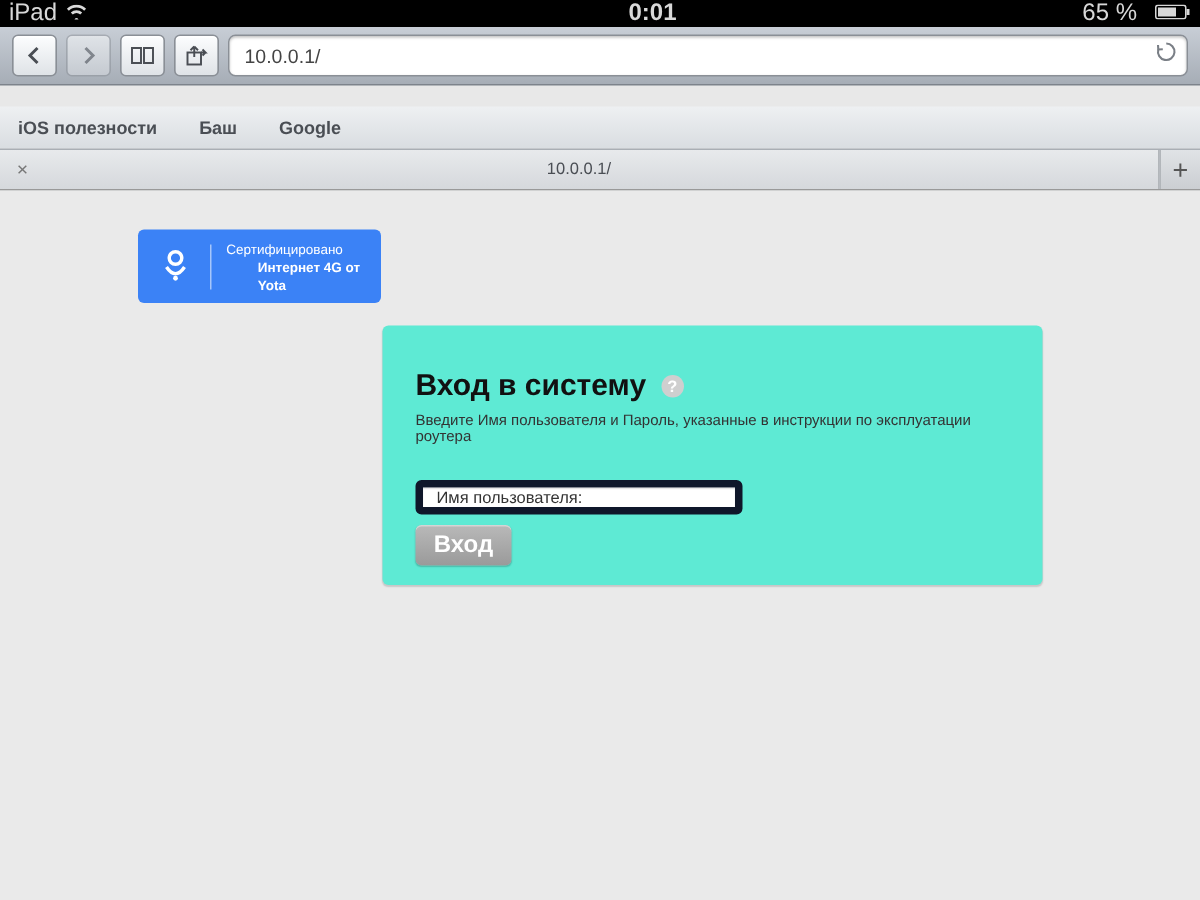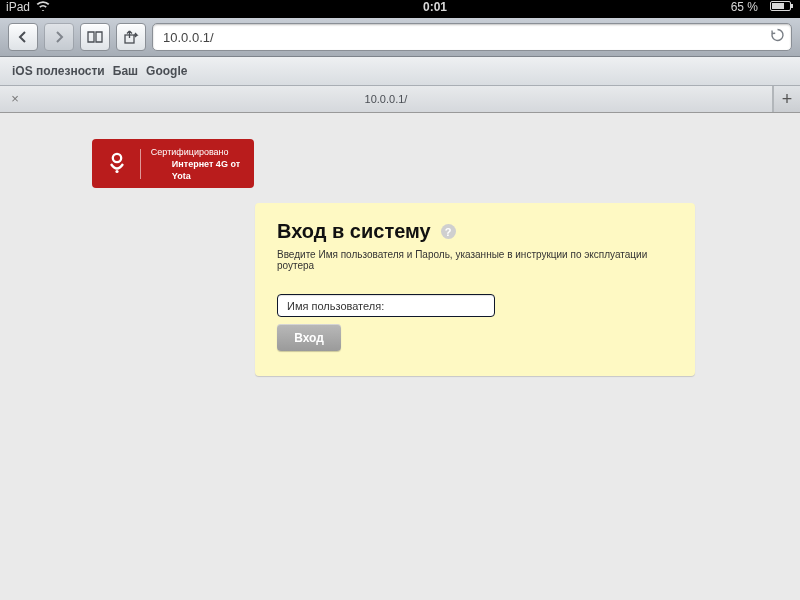--- a/index.html
+++ b/index.html
@@ -1,20 +1,20 @@
 <!DOCTYPE html>
 <html><head>
 <meta charset="utf-8">
 <style>
   * { box-sizing: border-box; margin: 0; padding: 0; }
   html, body { width: 800px; height: 600px; font-family: -apple-system, Helvetica, Arial, sans-serif; overflow: hidden; }
   body { background: #e8e8e8; }
 
   
-  .status-bar { background: #000; color: #d8d8d8; height: 18px; font-size: 12px; display: flex; align-items: flex-start; padding: 0 6px; position: relative; }
+  .status-bar { background: #000; color: #d8d8d8; height: 18px; font-size: 16px; display: flex; align-items: flex-start; padding: 0 6px; position: relative; }
   .status-bar .device { font-weight: 500; margin-right: 6px; }
   .status-bar .wifi { display:inline-block; }
   .status-bar .clock { position:absolute; left:50%; transform:translateX(-50%); font-weight:600;margin-left:35px; }
   .status-bar .right { margin-left:auto; display:flex; align-items:center; gap:12px; }
   .batt { display:inline-block; }
 
   
   .browser-toolbar { height: 39px; display:flex; align-items:center; gap:6px; padding: 0 8px;
     background: linear-gradient(#c8ced6, #a6adb6); border-bottom:1px solid #7d838b; }
   .tb-btn { width:30px; height:28px; display:flex; align-items:center; justify-content:center; border-radius:4px;
@@ -24,49 +24,49 @@
   .url-field { flex:1; height:28px; border-radius:5px; border:1px solid #8a8f96; background:#fff;
     box-shadow: inset 0 1px 2px rgba(0,0,0,.25); display:flex; align-items:center; padding:0 28px 0 10px; position:relative; }
   .url-field .txt { font-size:13px; color:#444; }
   .url-field .refresh { position:absolute; right:6px; top:50%; transform:translateY(-50%); }
   .search-field { width:180px; height:28px; border-radius:14px; border:1px solid #8a8f96; background:#fff;
     box-shadow: inset 0 1px 2px rgba(0,0,0,.25); display:flex; align-items:center; padding:0 10px; }
   .search-field .txt { font-size:13px; color:#9c9c9c; }
 
   
   .bookmarks-bar { height:29px; background: linear-gradient(#eef0f2,#d9dde1); border-bottom:1px solid #a9aeb4;
-    display:flex; align-items:center; gap:8px; padding:0 12px; font-size:12px; font-weight:600; color:#4a4e54; }
+    display:flex; align-items:center; gap:28px; padding:0 12px; font-size:12px; font-weight:600; color:#4a4e54;margin-top:14px; }
   .bm-item { cursor:default; }
 
   
   .tab-bar { height:27px; background:#c9cdd2; border-bottom:1px solid #999; display:flex; align-items:stretch; position:relative; }
   .tab { flex:1; display:flex; align-items:center; justify-content:center; position:relative;
     background: linear-gradient(#e8eaec,#d5d8dc); border-right:1px solid #b2b6ba; font-size:11px; color:#4a4e54; }
   .tab .close { position:absolute; left:8px; top:50%; transform:translateY(-50%); width:14px; height:14px; color:#777; font-size:13px; line-height:13px; text-align:center; }
   .tab .title { font-weight:500; }
   .newtab { width:27px; display:flex; align-items:center; justify-content:center; background: linear-gradient(#e0e3e6,#cbced2); color:#555; font-size:18px; font-weight:400; border-left:1px solid #b2b6ba; }
 
   
   .page { position:relative; height: calc(600px - 18px - 39px - 29px - 27px); background:#eaeaea; }
-  .yota-badge { position:absolute; left:92px; top:26px; width:162px; height:49px; background:#b91c1c; border-radius:4px;
+  .yota-badge { position:absolute; left:92px; top:26px; width:162px; height:49px; background:#3b82f6; border-radius:4px;
     display:flex; align-items:center; padding:0 12px; color:#fff; }
   .yota-badge .logo { width:26px; height:26px; margin-right:10px; }
   .yota-badge .sep { width:1px; height:30px; background:rgba(255,255,255,.55); margin-right:10px; }
   .yota-badge .lines { font-size:9px; line-height:12px; }
   .yota-badge .lines .l2 { font-weight:700;padding-left:21px; }
 
-  .login-card { position:absolute; left:255px; top:90px; width:440px; height:173px; background:#fef9c3;
-    border-radius:4px; box-shadow: 0 1px 1px rgba(0,0,0,.15); padding:17px 22px; }
+  .login-card { position:absolute; left:255px; top:90px; width:440px; height:173px; background:#5eead4;
+    border-radius:4px; box-shadow: 0 1px 1px rgba(0,0,0,.15); padding:29px 22px; }
   .login-card h1 { font-size:20px; font-weight:800; color:#111; display:flex; align-items:center; gap:10px; }
   .help-dot { width:15px; height:15px; border-radius:50%; background:#cfcfcf; color:#fff; font-size:11px; font-weight:700; display:inline-flex; align-items:center; justify-content:center; }
   .login-card .hint { font-size:10px; color:#333; margin-top:6px; margin-bottom:23px; }
-  .login-card .fld { width:218px; height:23px; border:1px solid #0f172a; border-radius:4px; background:#fff;
+  .login-card .fld { width:218px; height:23px; border:5px solid #0f172a; border-radius:4px; background:#fff;
     display:flex; align-items:center; padding:0 9px; font-size:11px; color:#333; margin-bottom:7px;
     box-shadow: inset 0 1px 1px rgba(0,0,0,.12); }
-  .login-btn { width:64px; height:27px; border-radius:4px; border:none; color:#fff; font-size:12px; font-weight:600;
+  .login-btn { width:64px; height:27px; border-radius:4px; border:none; color:#fff; font-size:16px; font-weight:600;
     background: linear-gradient(#b9b9b9,#9a9a9a); box-shadow: inset 0 1px 0 rgba(255,255,255,.4), 0 1px 1px rgba(0,0,0,.2);
     display:flex; align-items:center; justify-content:center; }
 </style>
 </head>
 <body>
 
 <div class="status-bar">
   <span class="device">iPad</span>
   <span class="wifi">
     <svg width="14" height="10" viewBox="0 0 14 10">

